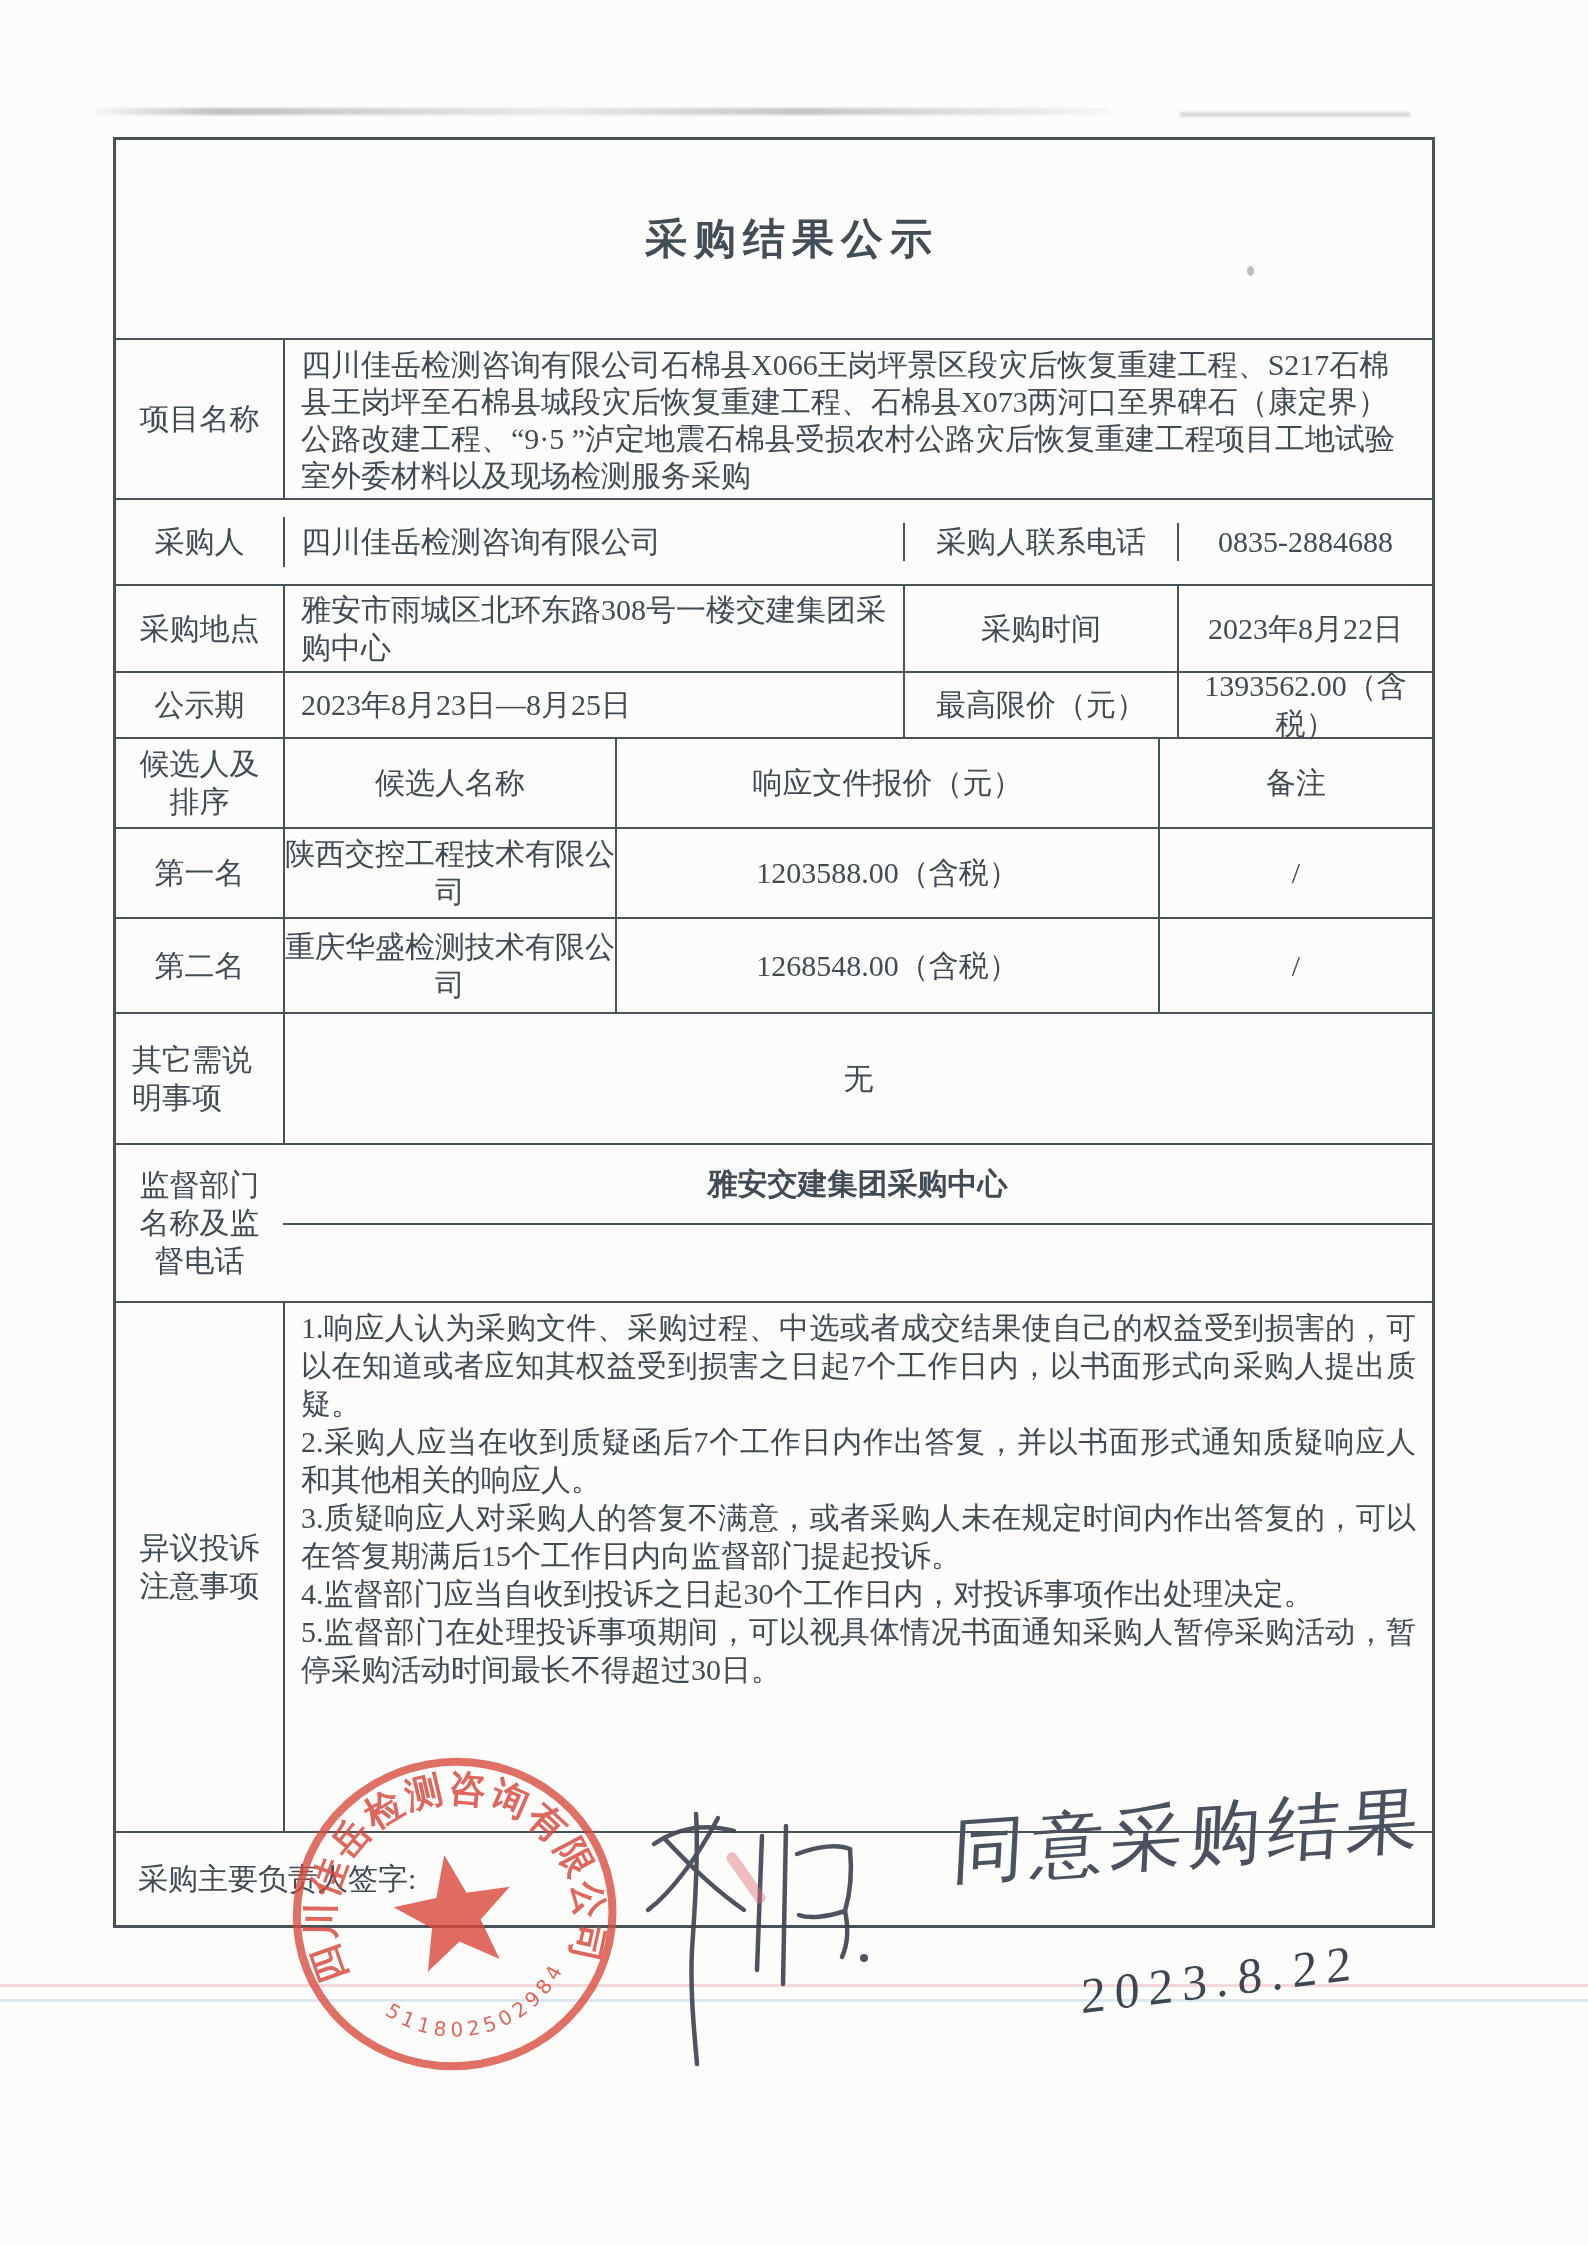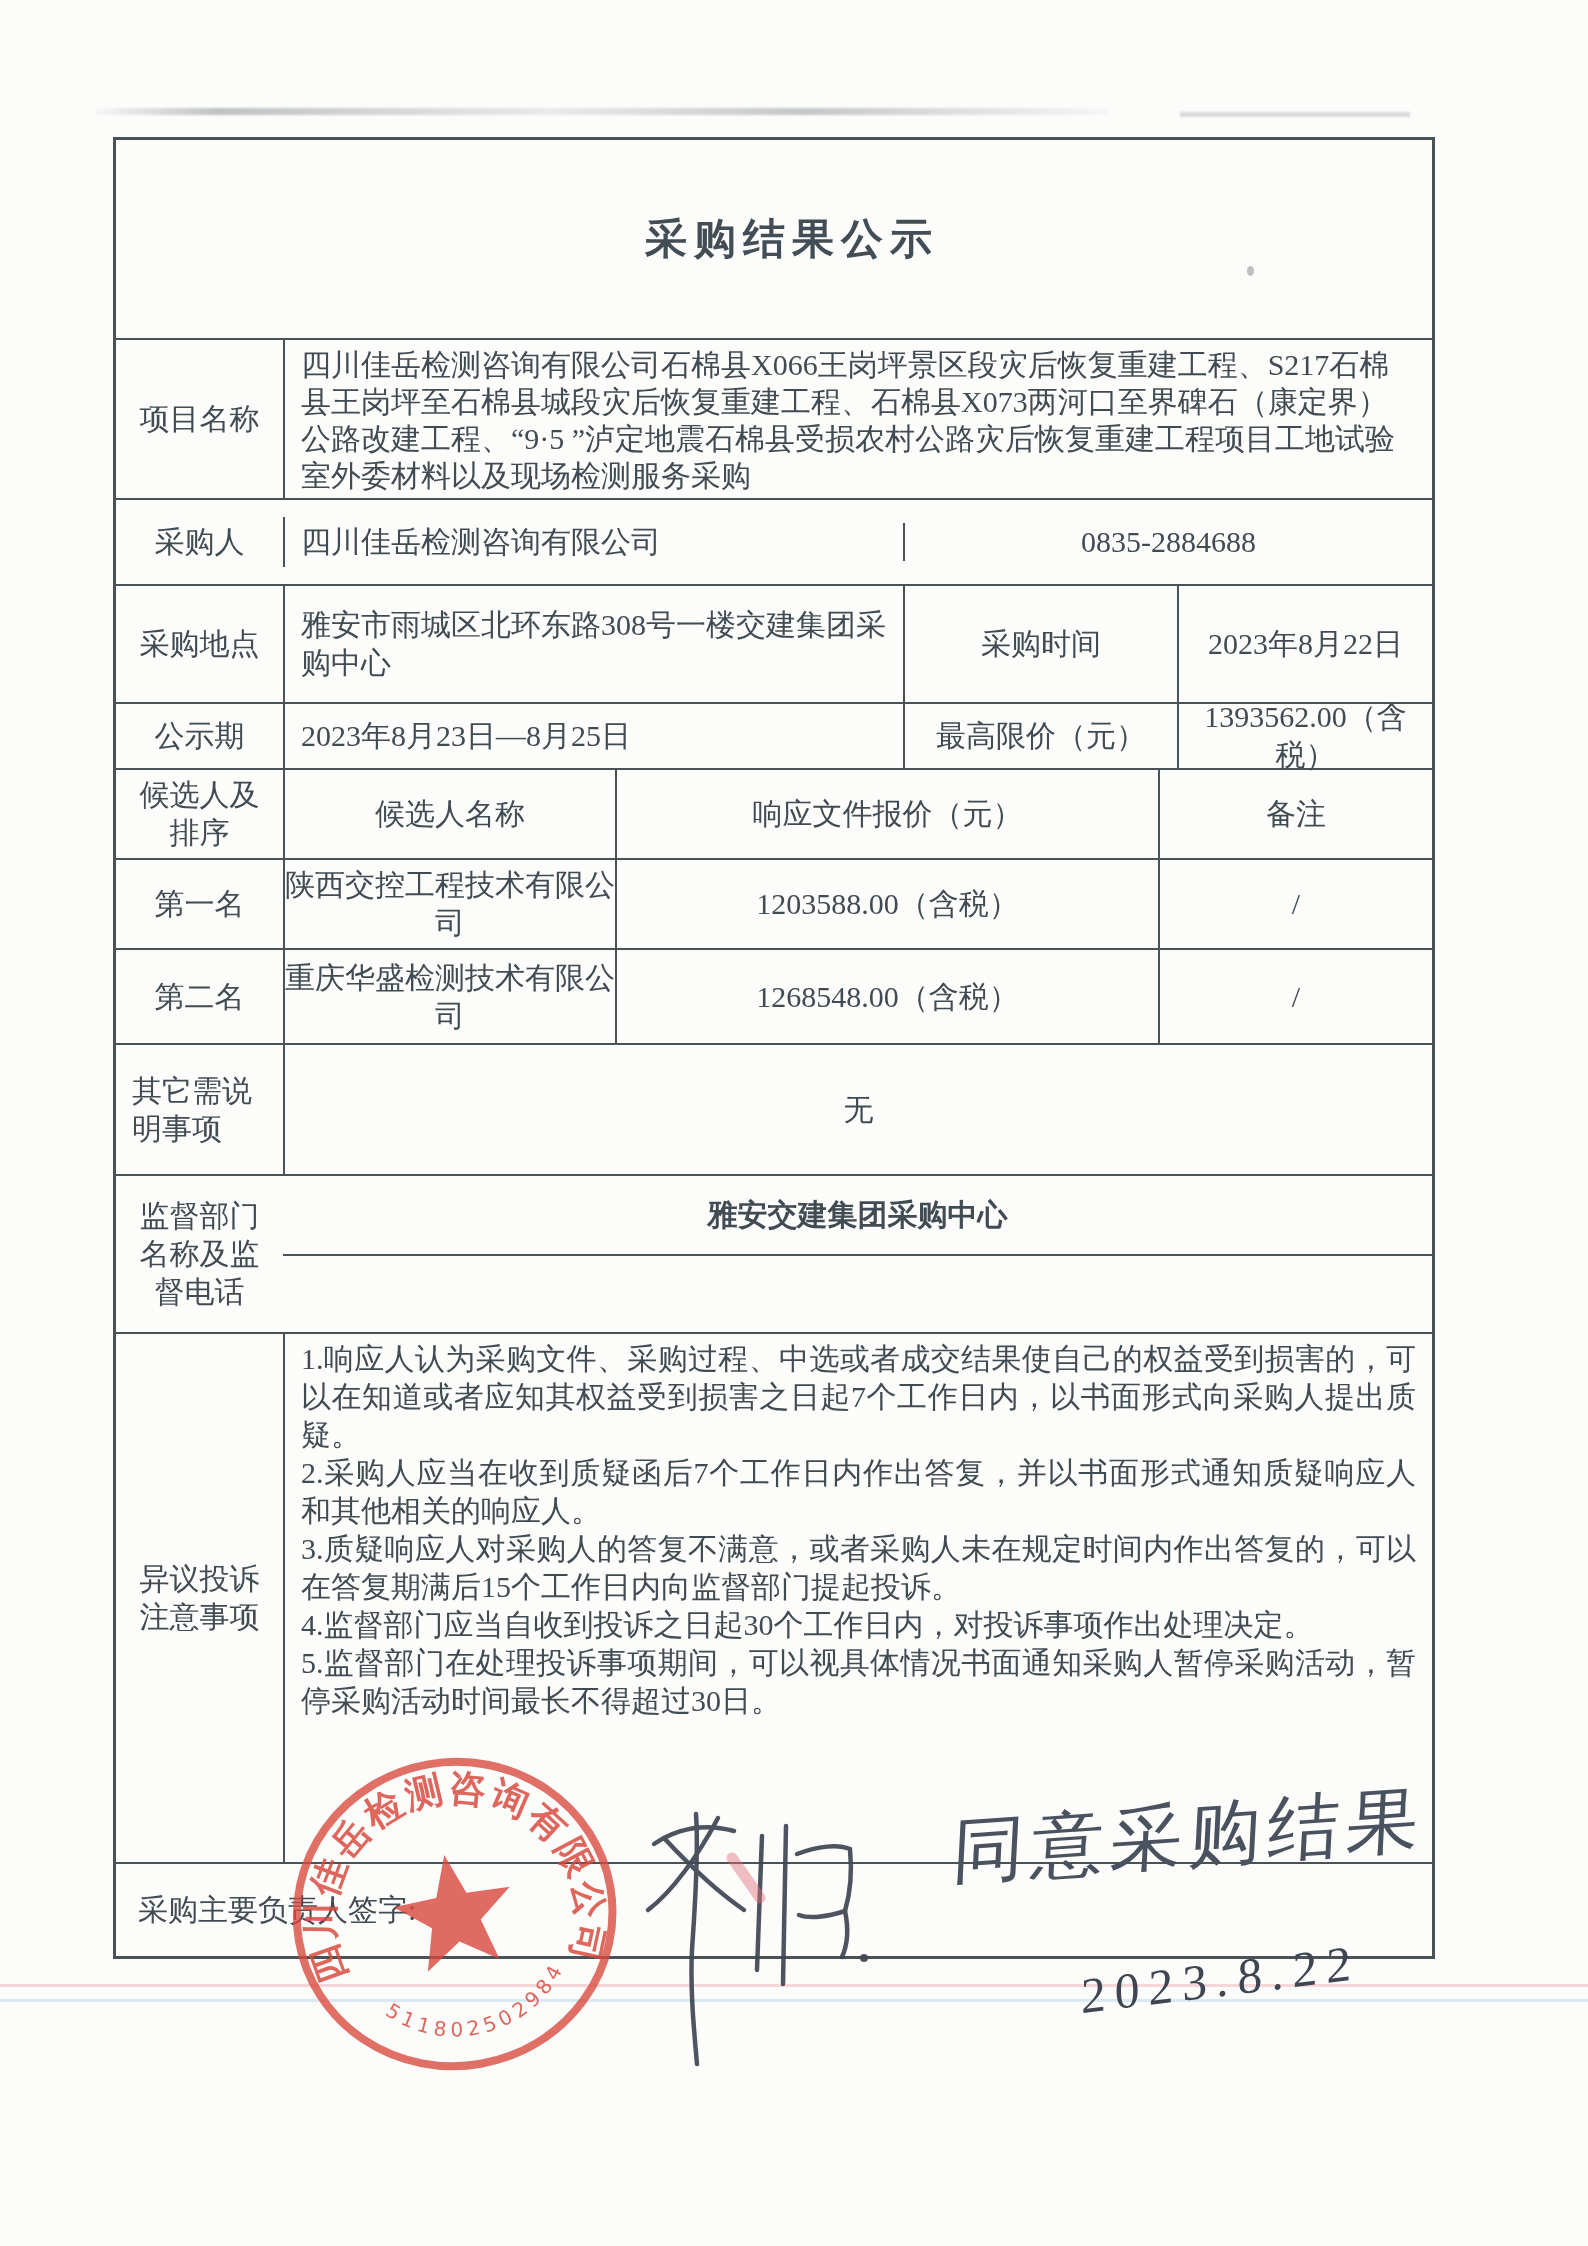--- a/index.html
+++ b/index.html
@@ -40,21 +40,21 @@
   .w-val{width:620px;flex:none;}
   .w-lab2{width:274px;flex:none;}
   .w-val2{flex:1;}
   .w-name{width:332px;flex:none;}
   .w-price{width:543px;flex:none;}
   .w-remark{flex:1;}
   
   .h-title{height:198px;}
   .h-project{height:160px;}
   .h-buyer{height:86px;align-items:center;}
-  .h-location{height:118px;}
+  .h-location{height:87px;}
   .h-publicity{height:66px;}
   .h-candhead{height:90px;}
   .h-first{height:90px;}
   .h-second{height:95px;}
   .h-other{height:131px;}
   .h-supervision{height:158px;}
   .h-objection{height:530px;}
   .h-sign{height:94px;}
 
   .doc-title{
@@ -124,20 +124,21 @@
     </div>
 
     <div class="r h-project">
       <div class="c nol lab">项目名称</div>
       <div class="c left grow project-text">四川佳岳检测咨询有限公司石棉县X066王岗坪景区段灾后恢复重建工程、S217石棉县王岗坪至石棉县城段灾后恢复重建工程、石棉县X073两河口至界碑石（康定界）公路改建工程、“9·5 ”泸定地震石棉县受损农村公路灾后恢复重建工程项目工地试验室外委材料以及现场检测服务采购</div>
     </div>
 
     <div class="r h-buyer">
       <div class="c nol lab">采购人</div>
       <div class="c left w-val">四川佳岳检测咨询有限公司</div>
+      <div class="c w-lab2">采购人联系电话</div>
       <div class="c w-val2">0835-2884688</div>
     </div>
 
     <div class="r h-location">
       <div class="c nol lab">采购地点</div>
       <div class="c left w-val">雅安市雨城区北环东路308号一楼交建集团采购中心</div>
       <div class="c w-lab2">采购时间</div>
       <div class="c w-val2">2023年8月22日</div>
     </div>
 

